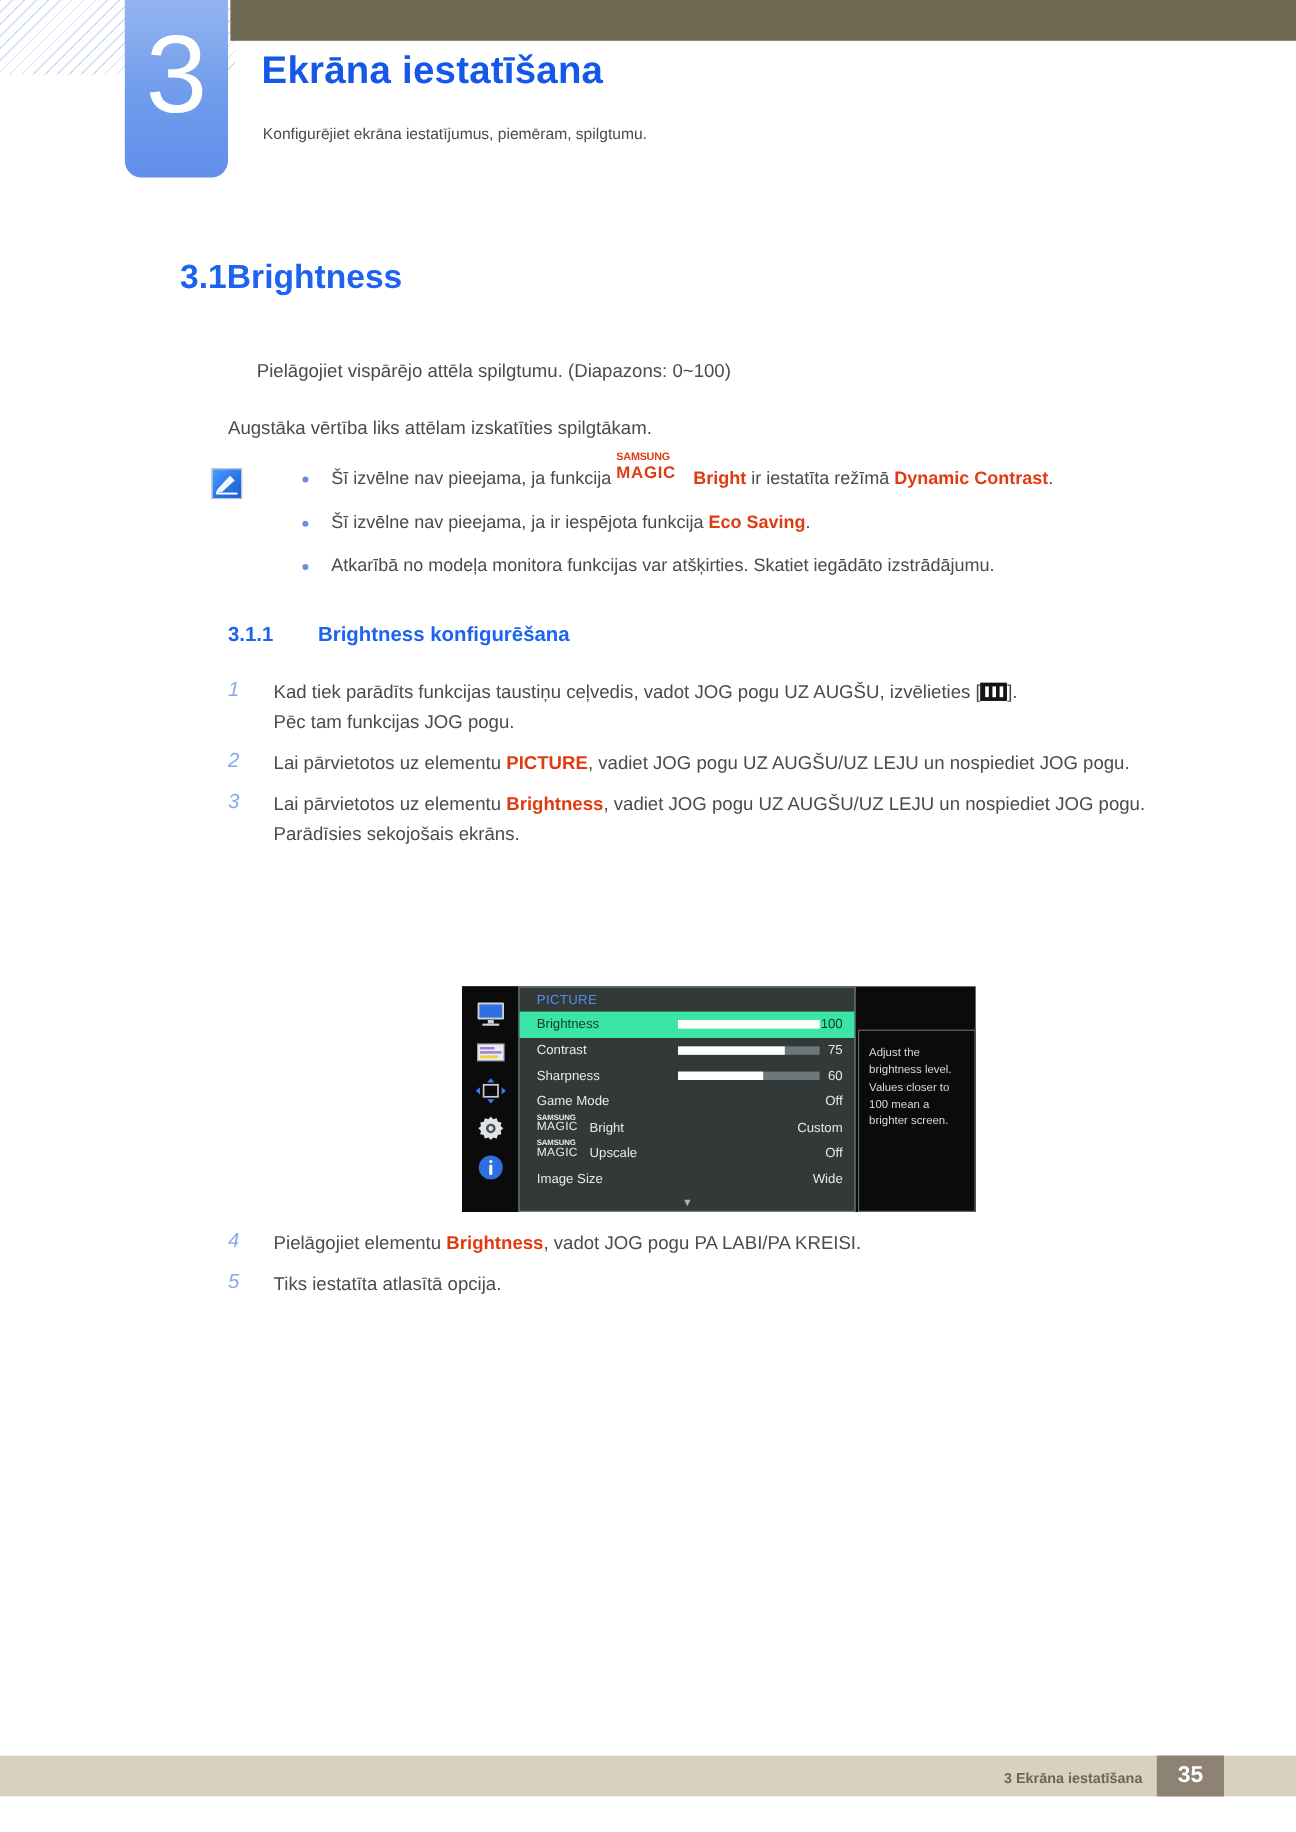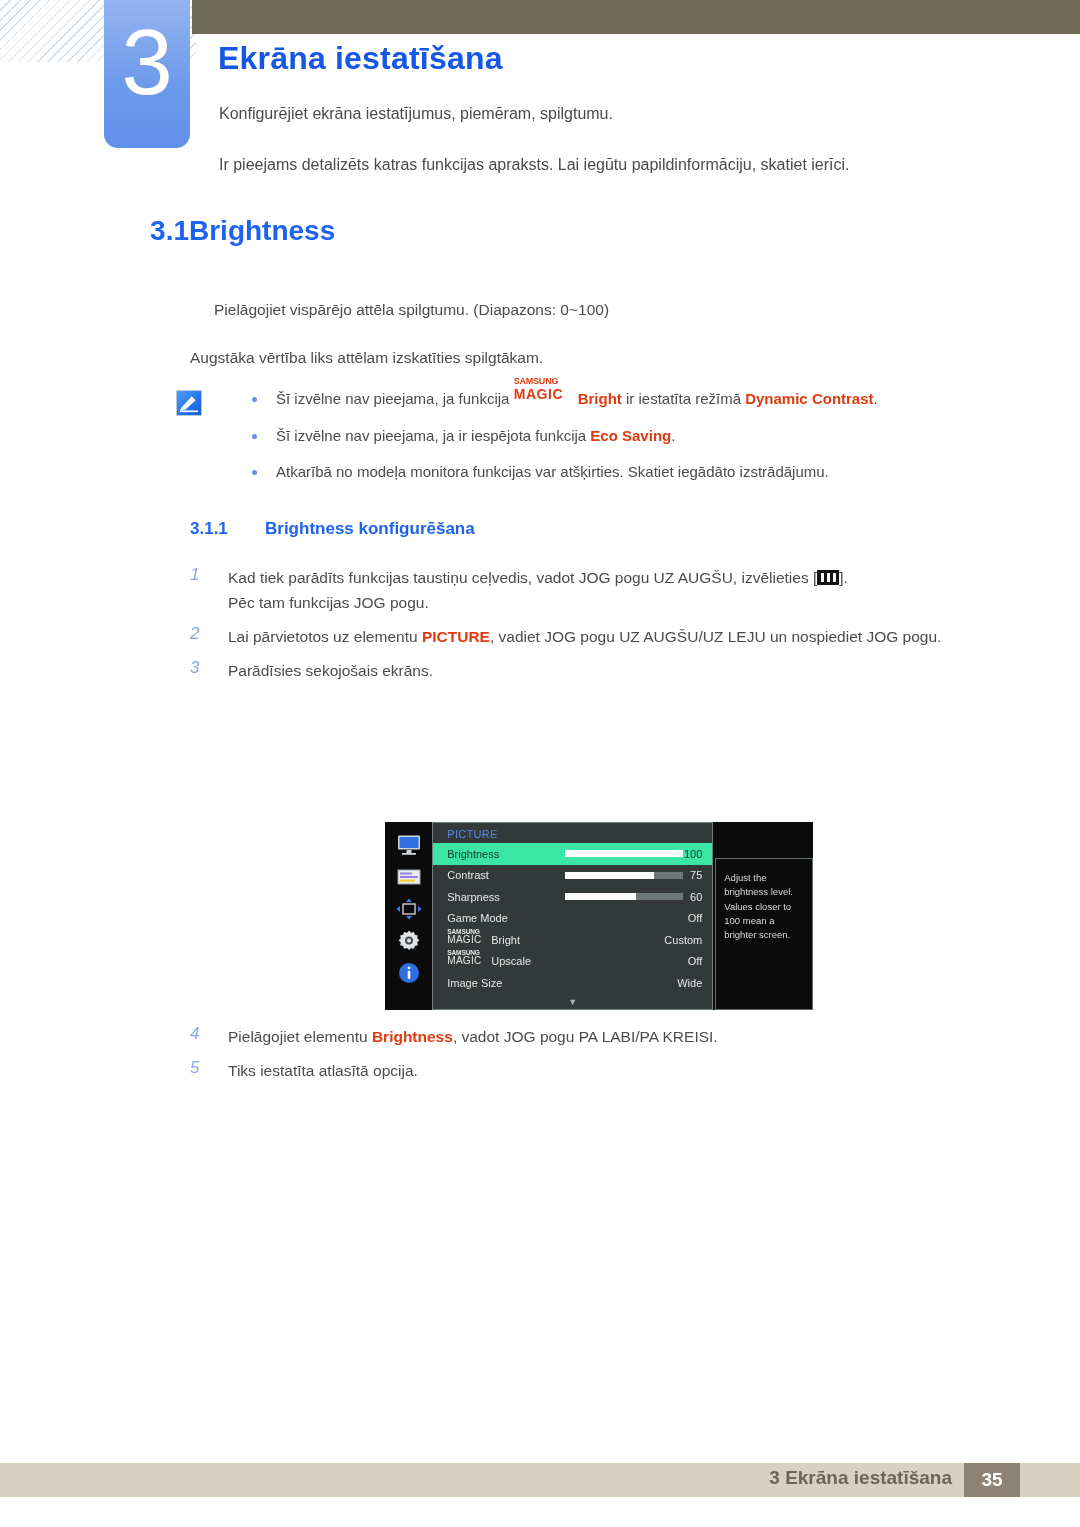--- a/index.html
+++ b/index.html
@@ -35,21 +35,21 @@
     font-family: "Liberation Sans", sans-serif;
   }
   .chapter-title {
     position: absolute; left: 218px; top: 40px;
     color: #1558e8; font-size: 32px; font-weight: bold;
     letter-spacing: .2px;
     text-align: center;
   }
   .intro {
     position: absolute; left: 219px; top: 102px; width: 800px;
-    font-size: 16px; color: #4b4b4b; line-height: 1.55;
+    font-size: 13px; color: #4b4b4b; line-height: 1.55;
   }
   .intro p + p { margin-top: 26px; }
 
   
   .sec-h1 {
     position: absolute; left: 96px; top: 215px;
     font-size: 28px; font-weight: bold; color: #1e63f0; text-align: right;
   }
   .sec-h1 .num { display: inline-block; width: 93px; }
 
@@ -175,21 +175,21 @@
     font-size: 9.5px; line-height: 1.5; padding: 12px 6px 0 8px; margin-top: 36px;
   }
 
   
   .footer-bar {
     position: absolute; left: 0; bottom: 30px; width: 1080px; height: 34px;
     background: #d7d2c0;
   }
   .footer-text {
     position: absolute; right: 128px; bottom: 38px;
-    font-size: 19px; color: #6f6456; font-weight: bold;
+    font-size: 12px; color: #6f6456; font-weight: bold;
   }
   .footer-page {
     position: absolute; right: 60px; bottom: 30px;
     width: 56px; height: 34px; background: #8d8273;
     color: #ffffff; font-size: 19px; font-weight: bold;
     display: flex; align-items: center; justify-content: center;
   }
 </style>
 </head>
 <body>
@@ -198,21 +198,20 @@
 <div class="olive-bar"></div>
 
 <div class="chapter-tab">
   <span class="chapter-num">3</span>
 </div>
 
 <div class="chapter-title">Ekrāna iestatīšana</div>
 
 <div class="intro">
   <p>Konfigurējiet ekrāna iestatījumus, piemēram, spilgtumu.</p>
-  <p>Ir pieejams detalizēts katras funkcijas apraksts. Lai iegūtu papildinformāciju, skatiet ierīci.</p>
 </div>
 
 <div class="sec-h1">
   <span class="num">3.1</span><span>Brightness</span>
 </div>
 
 <div class="body-text" id="bt-1">Pielāgojiet vispārējo attēla spilgtumu. (Diapazons: 0~100)</div>
 <div class="body-text" id="bt-2">Augstāka vērtība liks attēlam izskatīties spilgtākam.</div>
 
 <div class="note">
@@ -243,20 +242,21 @@
     <div class="step-sub">Pēc tam funkcijas JOG pogu.</div>
   </div>
 
   <div class="step">
     <span class="step-num">2</span>
     <div class="step-line"><span>Lai pārvietotos uz elementu </span><span class="hl-red">PICTURE</span><span>, vadiet JOG pogu UZ AUGŠU/UZ LEJU un nospiediet JOG pogu.</span></div>
   </div>
 
   <div class="step">
     <span class="step-num">3</span>
+    <div class="step-line"><span>Lai pārvietotos uz elementu </span><span class="hl-red">Brightness</span><span>, vadiet JOG pogu UZ AUGŠU/UZ LEJU un nospiediet JOG pogu.</span></div>
     <div class="step-sub">Parādīsies sekojošais ekrāns.</div>
   </div>
 
 </div>
 
 <div class="osd">
 
   <div class="osd-rail">
     <span class="rail-ico">
       <svg width="26" height="22" viewBox="0 0 26 22">

